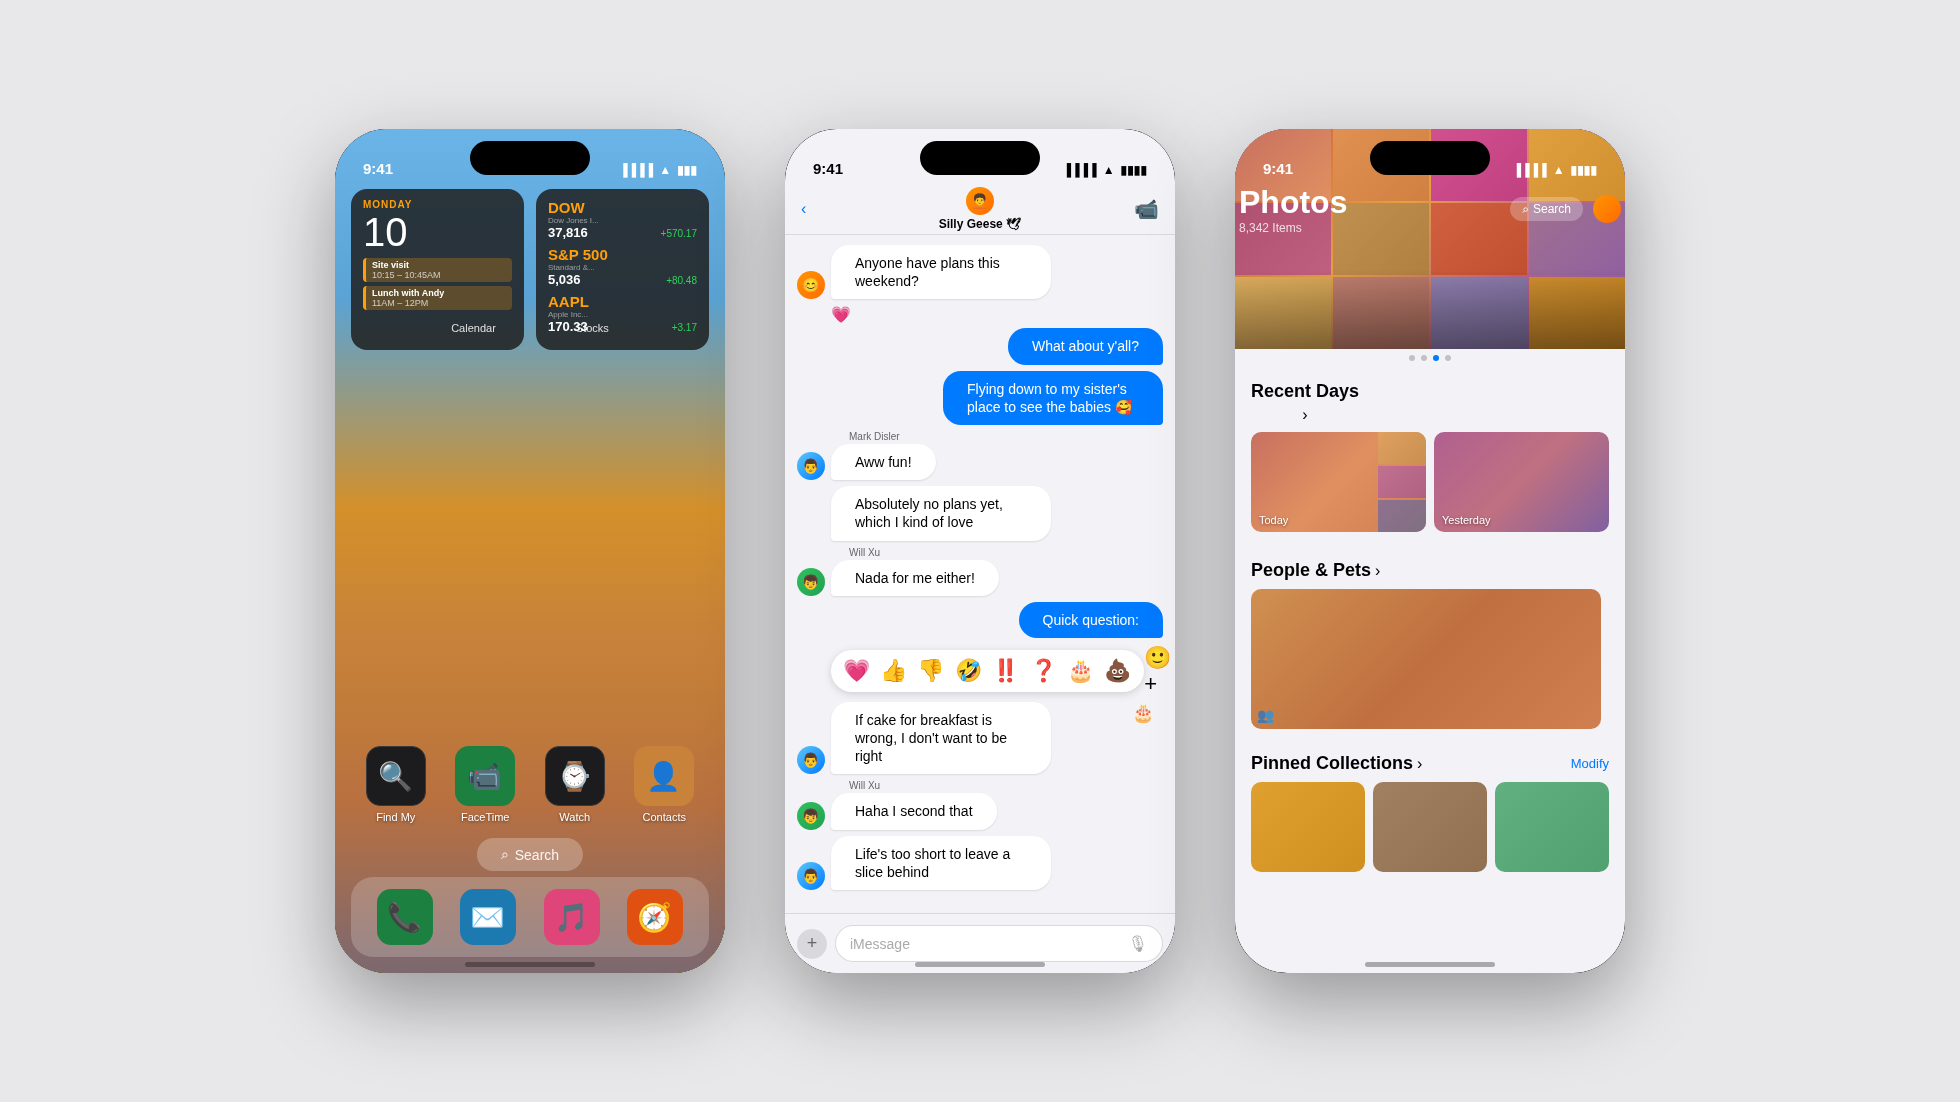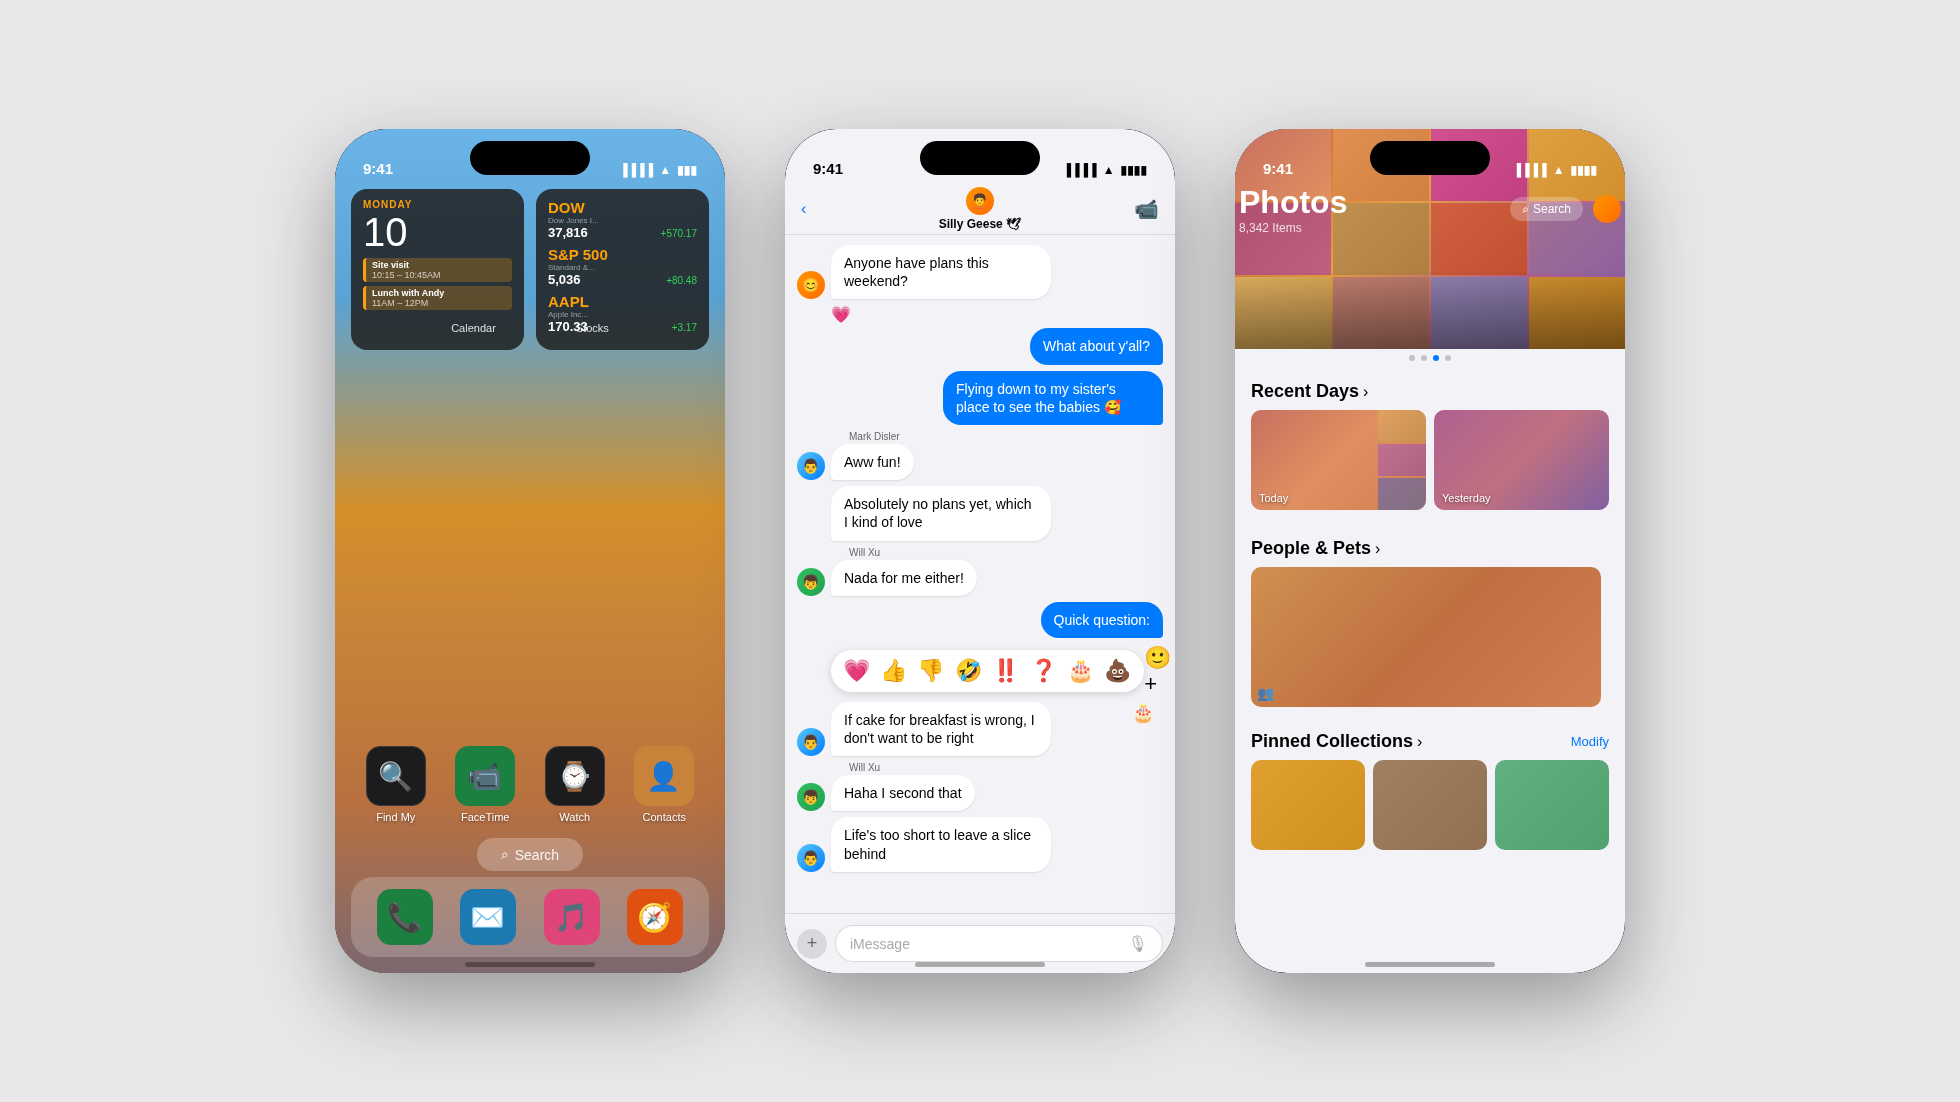--- a/index.html
+++ b/index.html
@@ -226,21 +226,21 @@
     .msg-avatar-sm {
       width: 28px; height: 28px;
       border-radius: 50%;
       background: linear-gradient(135deg, #ff9500, #ff6b00);
       flex-shrink: 0;
       display: flex; align-items: center; justify-content: center;
       font-size: 14px;
     }
     .msg-bubble {
       max-width: 220px;
-      padding: 9px 13px;
+      padding: 9px 24px;
       border-radius: 18px;
       font-size: 14px;
       line-height: 1.3;
     }
     .msg-bubble.me { background: #007aff; color: white; border-bottom-right-radius: 4px; }
     .msg-bubble.them { background: white; color: black; border-bottom-left-radius: 4px; box-shadow: 0 1px 2px rgba(0,0,0,0.1); }
     .msg-sender-name { font-size: 10px; color: #666; margin-left: 52px; margin-bottom: 2px; }
     .emoji-heart { font-size: 16px; margin: 4px 0 4px 34px; }
     .tapback-row {
       background: white;
@@ -692,21 +692,21 @@
     <div class="photos-dots">
       <div class="dot"></div>
       <div class="dot"></div>
       <div class="dot active"></div>
       <div class="dot"></div>
     </div>
 
     <div class="photos-scroll">
 
       <div class="section-header">
-        <div style="display:flex;align-items:center;gap:4px;">
+        <div style="display:flex;align-items:center;gap:4px;flex-direction:column;">
           <span class="section-title">Recent Days</span>
           <span class="section-arrow">›</span>
         </div>
       </div>
       <div class="photos-row">
         <div class="photo-thumb pt-today">
           <div class="pt-grid">
             <div class="pt-grid-cell"></div>
             <div class="pt-grid-cell"></div>
             <div class="pt-grid-cell"></div>

